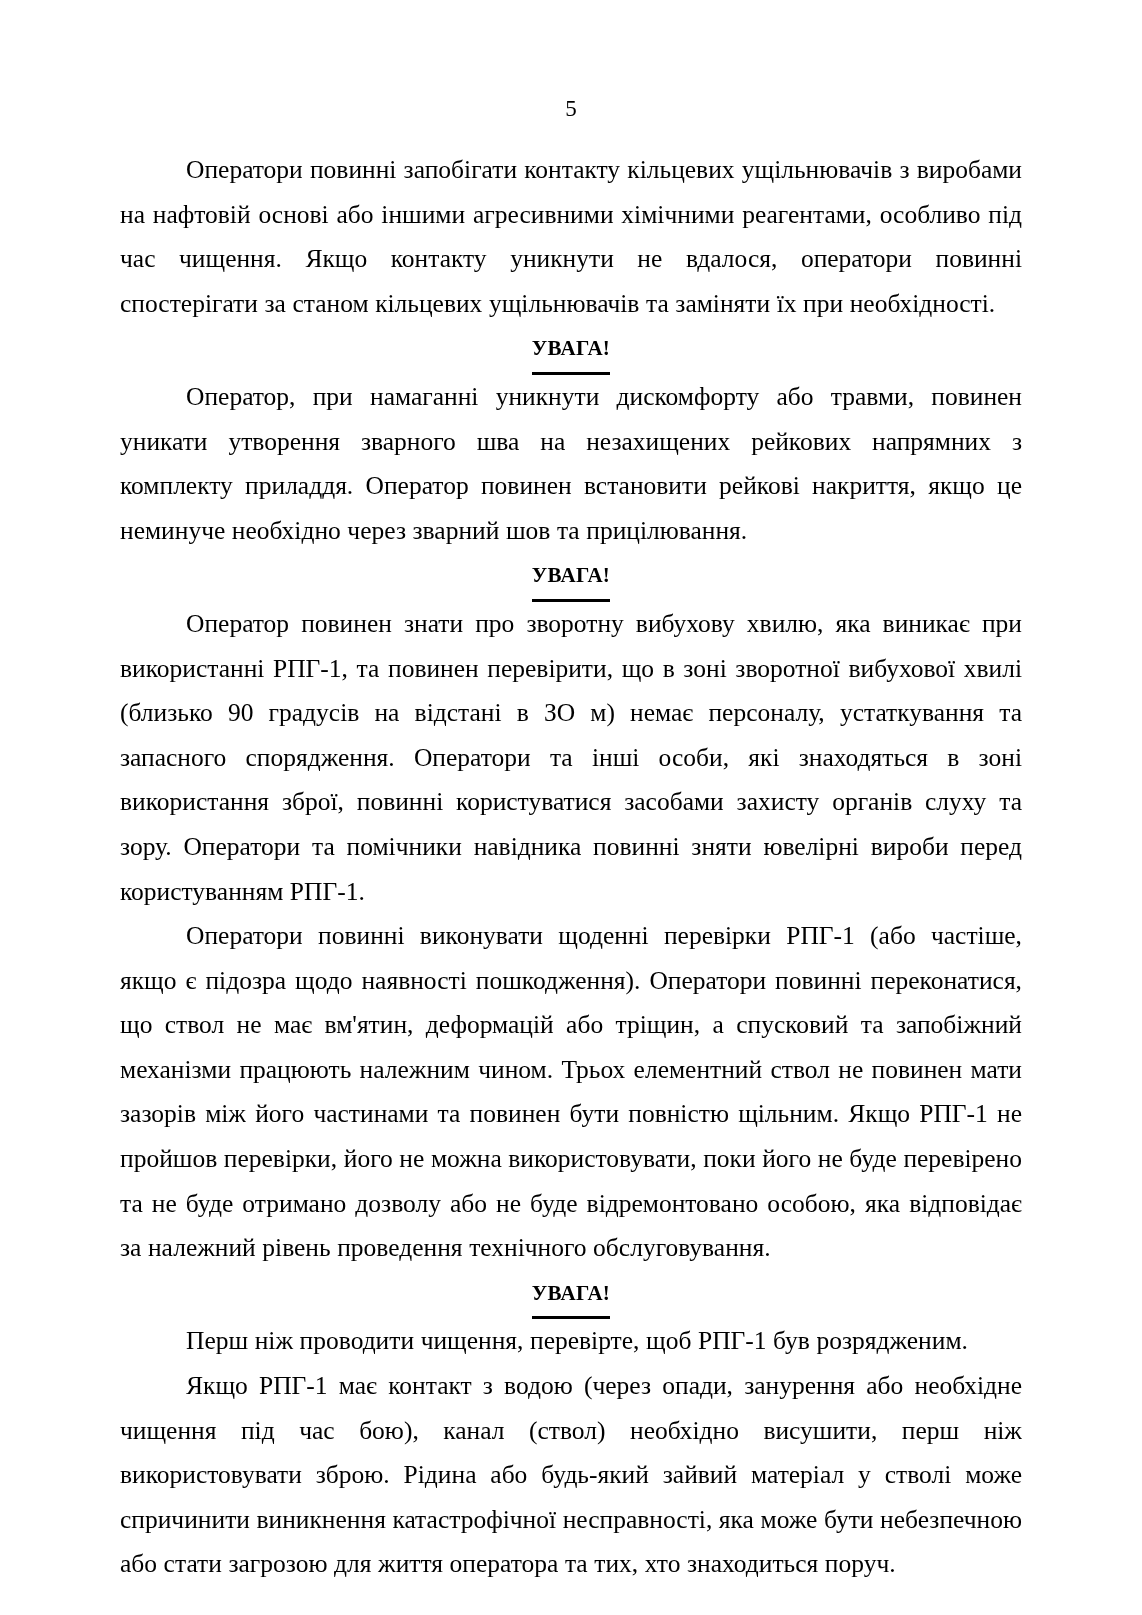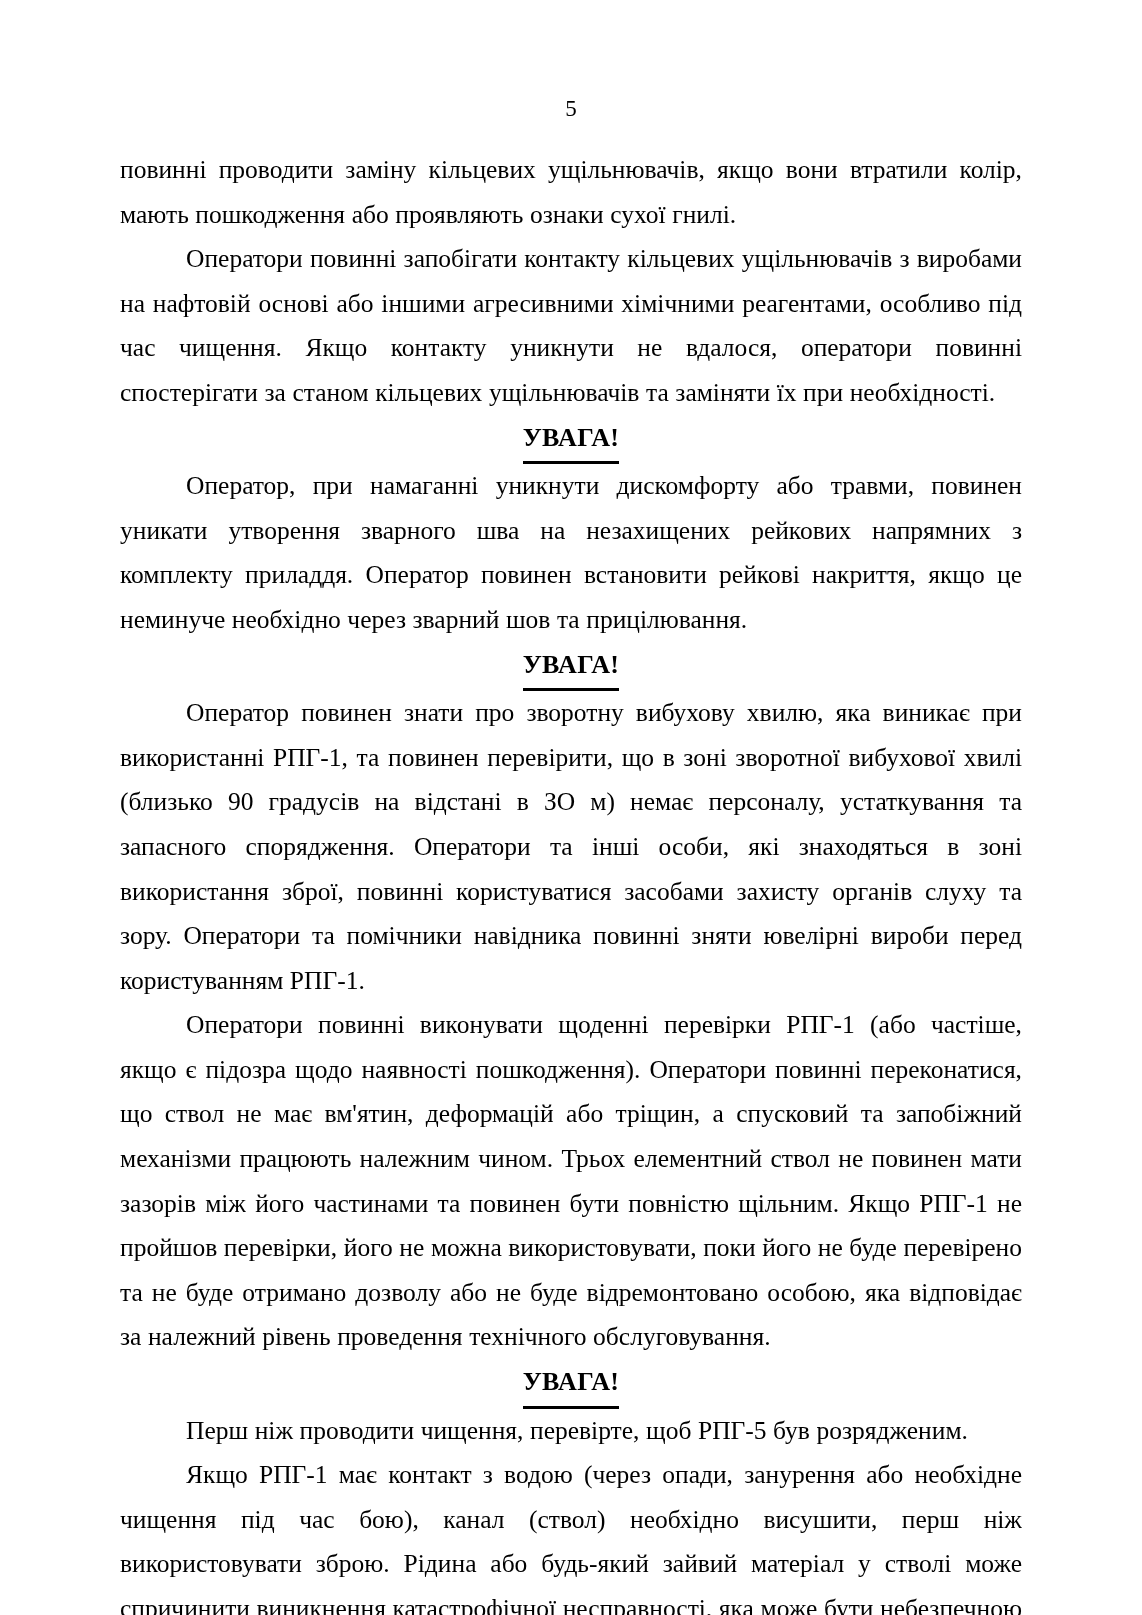--- a/index.html
+++ b/index.html
@@ -47,46 +47,45 @@
     hyphens: none;
     word-spacing: 0.2px;
   }
 
   p.body-text.indent {
     text-indent: 66px;
   }
 
   .warning {
     margin: 0;
-    font-size: 26px;
+    font-size: 21px;
     line-height: 44.6px;
     text-align: center;
     font-weight: bold;
     letter-spacing: 0.3px;
   }
 
   .warning span.rule {
     display: inline-block;
     border-bottom: 3px solid #000000;
     padding-bottom: 1px;
   }
 </style>
 </head>
 <body>
 
 <div class="page">
 
   <div class="page-number">5</div>
 
   <div class="content">
-      <p class="body-text">повинні проводити заміну кільцевих ущільнювачів, якщо вони втратили колір, мають пошкодження або проявляють ознаки сухої гнилі.</p>
       <p class="body-text indent">Оператори повинні запобігати контакту кільцевих ущільнювачів з виробами на нафтовій основі або іншими агресивними хімічними реагентами, особливо під час чищення. Якщо контакту уникнути не вдалося, оператори повинні спостерігати за станом кільцевих ущільнювачів та заміняти їх при необхідності.</p>
       <p class="warning"><span class="rule">УВАГА!</span></p>
       <p class="body-text indent">Оператор, при намаганні уникнути дискомфорту або травми, повинен уникати утворення зварного шва на незахищених рейкових напрямних з комплекту приладдя. Оператор повинен встановити рейкові накриття, якщо це неминуче необхідно через зварний шов та прицілювання.</p>
       <p class="warning"><span class="rule">УВАГА!</span></p>
       <p class="body-text indent">Оператор повинен знати про зворотну вибухову хвилю, яка виникає при використанні РПГ-1, та повинен перевірити, що в зоні зворотної вибухової хвилі (близько 90 градусів на відстані в ЗО м) немає персоналу, устаткування та запасного спорядження. Оператори та інші особи, які знаходяться в зоні використання зброї, повинні користуватися засобами захисту органів слуху та зору. Оператори та помічники навідника повинні зняти ювелірні вироби перед користуванням РПГ-1.</p>
       <p class="body-text indent">Оператори повинні виконувати щоденні перевірки РПГ-1 (або частіше, якщо є підозра щодо наявності пошкодження). Оператори повинні переконатися, що ствол не має вм'ятин, деформацій або тріщин, а спусковий та запобіжний механізми працюють належним чином. Трьох елементний ствол не повинен мати зазорів між його частинами та повинен бути повністю щільним. Якщо РПГ-1 не пройшов перевірки, його не можна використовувати, поки його не буде перевірено та не буде отримано дозволу або не буде відремонтовано особою, яка відповідає за належний рівень проведення технічного обслуговування.</p>
       <p class="warning"><span class="rule">УВАГА!</span></p>
-      <p class="body-text indent">Перш ніж проводити чищення, перевірте, щоб РПГ-5 був розрядженим.</p>
+      <p class="body-text indent">Перш ніж проводити чищення, перевірте, щоб РПГ-1 був розрядженим.</p>
       <p class="body-text indent">Якщо РПГ-1 має контакт з водою (через опади, занурення або необхідне чищення під час бою), канал (ствол) необхідно висушити, перш ніж використовувати зброю. Рідина або будь-який зайвий матеріал у стволі може спричинити виникнення катастрофічної несправності, яка може бути небезпечною або стати загрозою для життя оператора та тих, хто знаходиться поруч.</p>
     </div>
 
 </div>
 
 </body></html>

